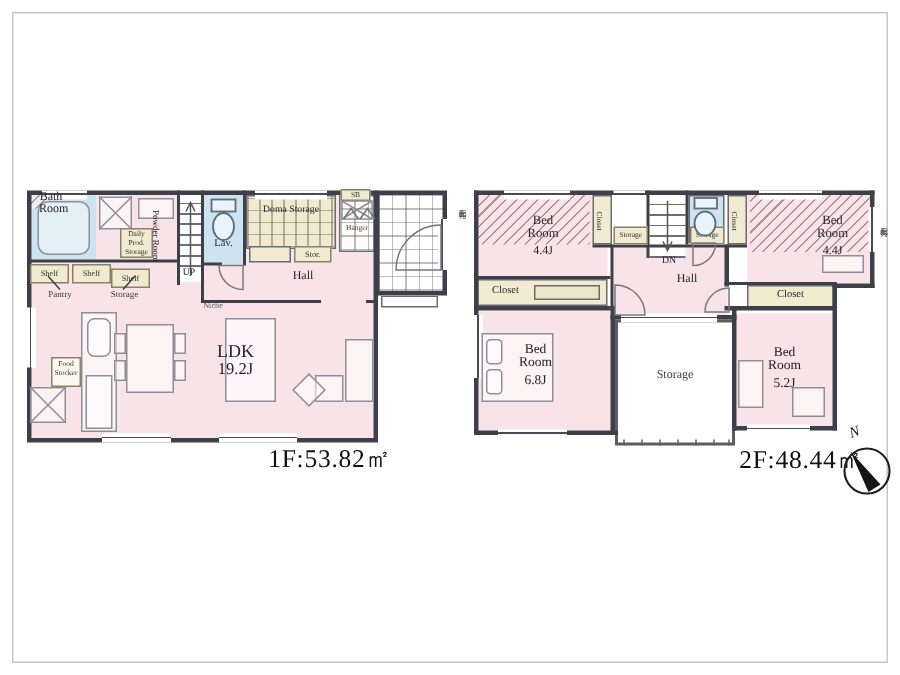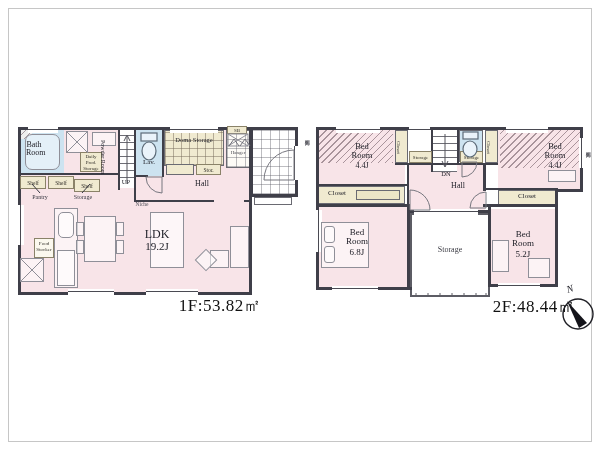--- a/index.html
+++ b/index.html
@@ -87,21 +87,21 @@
     <div class="furn" style="left:76px;top:222px;width:8px;height:14px;"></div>
     <div class="furn" style="left:76px;top:240px;width:8px;height:14px;"></div>
     <div class="furn" style="left:116px;top:222px;width:8px;height:14px;"></div>
     <div class="furn" style="left:116px;top:240px;width:8px;height:14px;"></div>
     <div class="furn hatch" style="left:150px;top:212px;width:34px;height:56px;background:#fdf6f8;"></div>
     <div class="furn" style="left:230px;top:226px;width:19px;height:42px;"></div>
     <div class="furn" style="left:210px;top:250px;width:19px;height:18px;"></div>
     <div class="furn" style="left:198px;top:252px;width:16px;height:16px;transform:rotate(45deg);"></div>
     <div class="furn" style="left:20px;top:258px;width:24px;height:24px;"></div>
 
-    <div class="lbl" style="left:26px;top:141px;width:16px;font-size:8px;"><span>Bath Room</span></div>
+    <div class="lbl" style="left:26px;top:127px;width:16px;font-size:8px;"><span>Bath Room</span></div>
     <div class="lbl v" style="left:100px;top:136px;height:42px;font-size:6px;"><span>Powder Room</span></div>
     <div class="lbl" style="left:22px;top:194px;width:36px;font-size:6px;color:#3a3a44;"><span>Pantry</span></div>
     <div class="lbl" style="left:62px;top:194px;width:42px;font-size:6px;color:#3a3a44;"><span>Storage</span></div>
     <div class="lbl" style="left:116px;top:179px;width:20px;font-size:6.5px;"><span>UP</span></div>
     <div class="lbl" style="left:136px;top:159px;width:26px;font-size:7px;"><span>Lav.</span></div>
     <div class="lbl" style="left:168px;top:137px;width:52px;font-size:6.5px;"><span>Doma Storage</span></div>
     <div class="lbl" style="left:227px;top:150px;width:22px;font-size:5px;color:#4a4a52;"><span>Hanger</span></div>
     <div class="lbl" style="left:186px;top:180px;width:32px;font-size:8px;"><span>Hall</span></div>
     <div class="lbl" style="left:130px;top:202px;width:24px;font-size:5.5px;color:#55555d;"><span>Niche</span></div>
     <div class="lbl" style="left:134px;top:228px;width:46px;">

